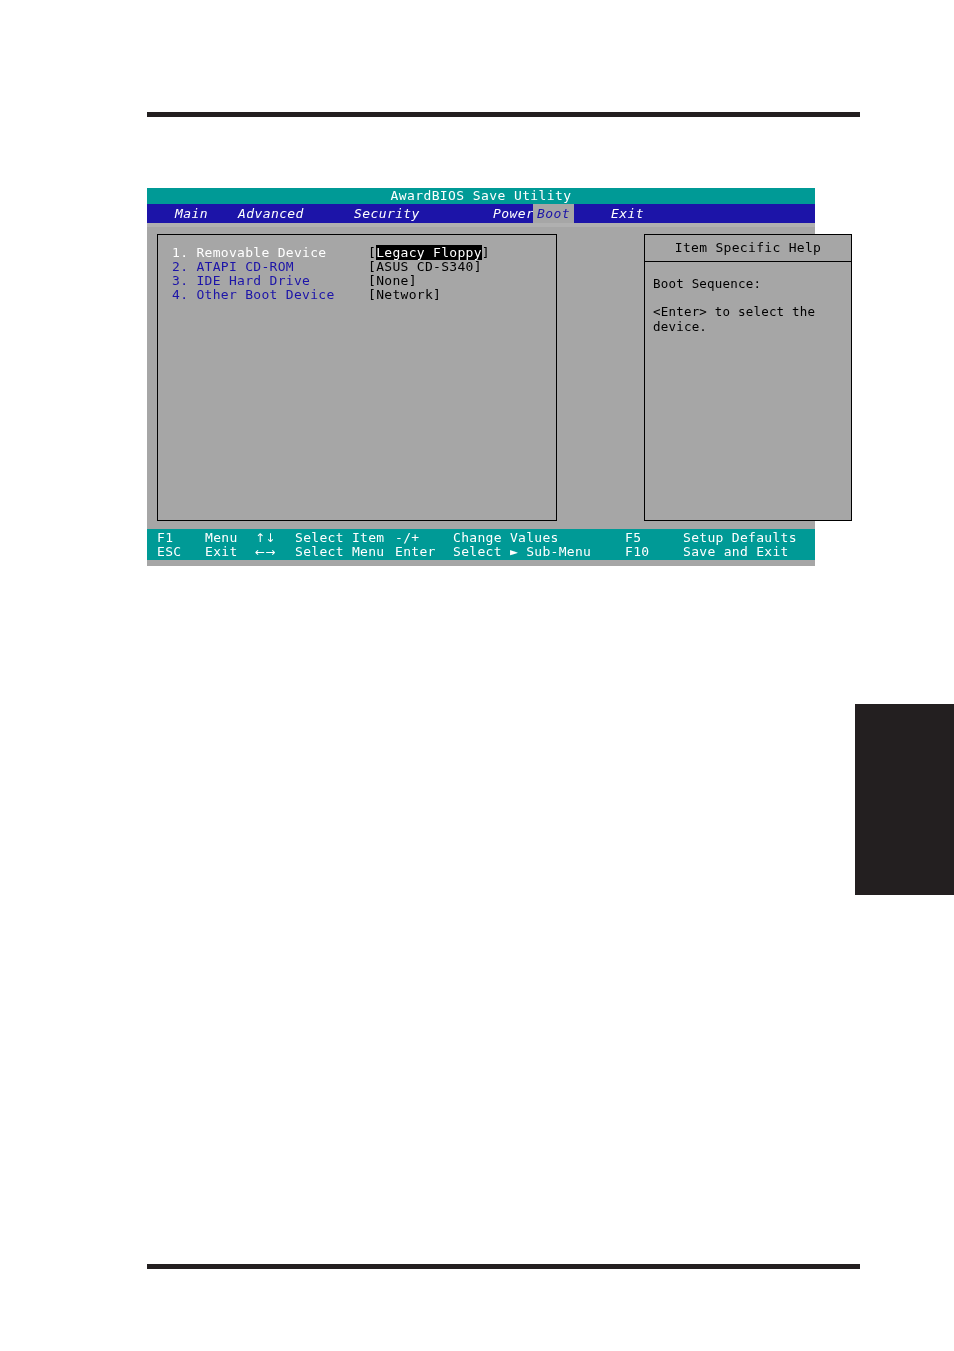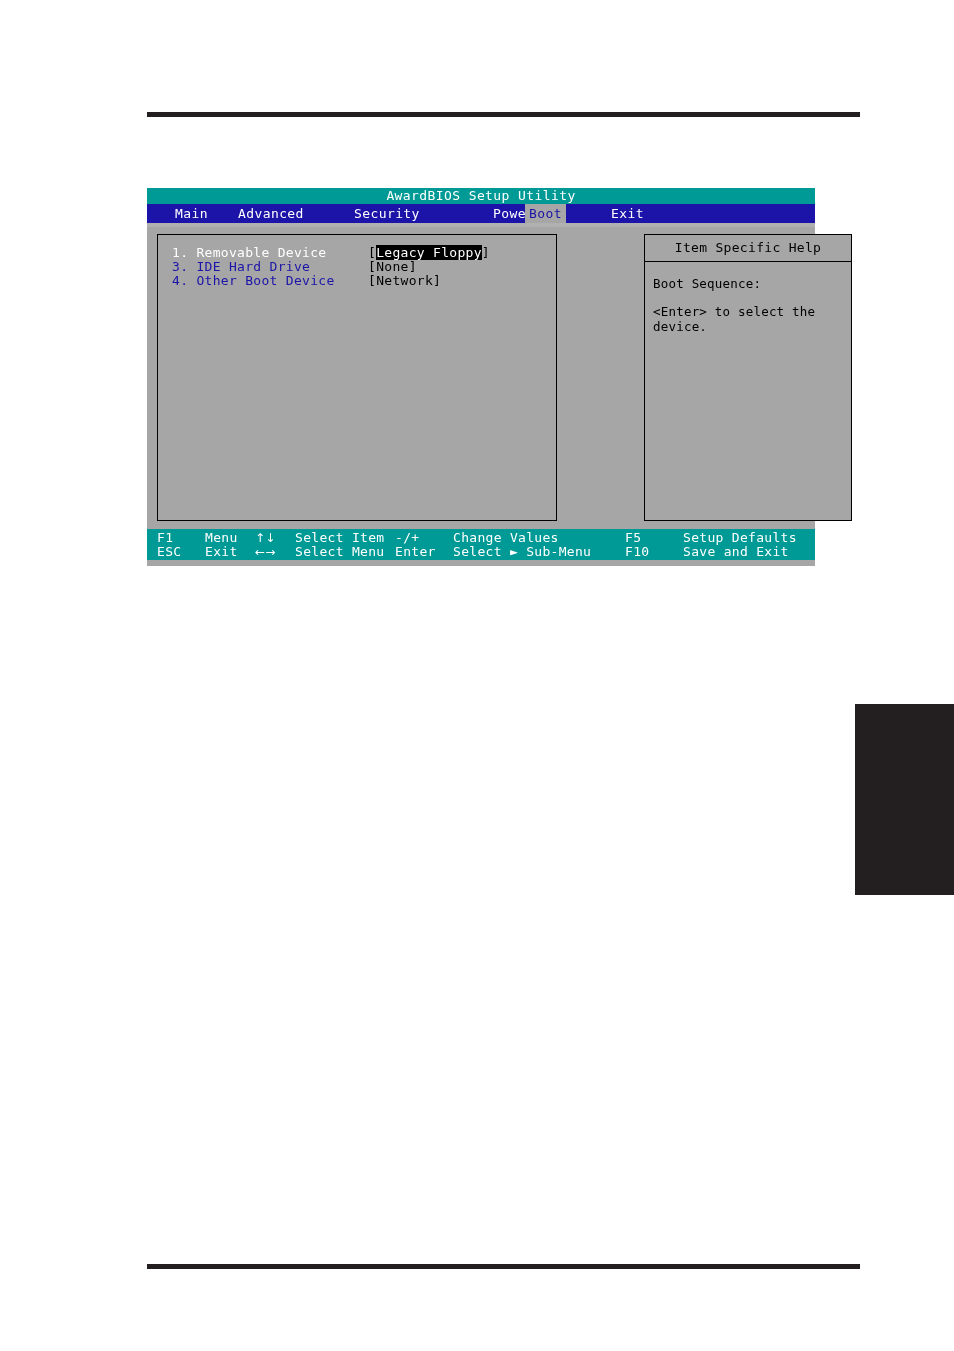--- a/index.html
+++ b/index.html
@@ -64,20 +64,21 @@
   }
   .menu-tab {
     position: absolute;
     top: 0;
     height: 19px;
     line-height: 19px;
     font-size: 13px;
     color: #ffffff;
     padding: 0 4px;
     letter-spacing: 0.4px;
+    font-style: italic;
   }
   .menu-tab.selected {
     background: #a6a6a6;
     color: #1c14a8;
   }
   .menu-underline {
     height: 4px;
     background: #b0b0b0;
   }
 
@@ -178,37 +179,38 @@
 </style>
 </head>
 <body>
 
 <div class="page-rule top"></div>
 <div class="page-rule bottom"></div>
 <div class="side-tab"></div>
 
 <div id="bios-window">
 
-  <div class="title-bar">AwardBIOS Setup Utility</div>
+  <div class="title-bar">AwardBIOS Save Utility</div>
 
   <div class="menu-bar" id="menu-bar">
       <div class="menu-tab" style="left: 24px;">Main</div>
       <div class="menu-tab" style="left: 87px;">Advanced</div>
       <div class="menu-tab" style="left: 203px;">Security</div>
       <div class="menu-tab" style="left: 310px; margin-left: 32px;">Power</div>
-      <div class="menu-tab selected" style="left: 378px; text-align: center;">Boot</div>
+      <div class="menu-tab selected" style="left: 386px; text-align: center;">Boot</div>
       <div class="menu-tab" style="left: 460px;">Exit</div>
     </div>
   <div class="menu-underline"></div>
 
   <div class="bios-body">
 
     <div class="left-panel">
       <ul class="boot-list" id="boot-list">
           <li class="boot-row active"><span class="boot-label">1. Removable Device</span><span class="boot-value">[<span class="hl">Legacy Floppy</span>]</span></li>
+          <li class="boot-row"><span class="boot-label">2. ATAPI CD-ROM</span><span class="boot-value">[ASUS CD-S340]</span></li>
           <li class="boot-row"><span class="boot-label">3. IDE Hard Drive</span><span class="boot-value">[None]</span></li>
           <li class="boot-row"><span class="boot-label">4. Other Boot Device</span><span class="boot-value">[Network]</span></li>
         </ul>
     </div>
 
     <div class="right-panel">
       <div class="help-title">Item Specific Help</div>
       <div class="help-body" id="help-body">
           <div class="help-para">Boot Sequence:</div>
           <div class="help-para">&lt;Enter&gt; to select the

